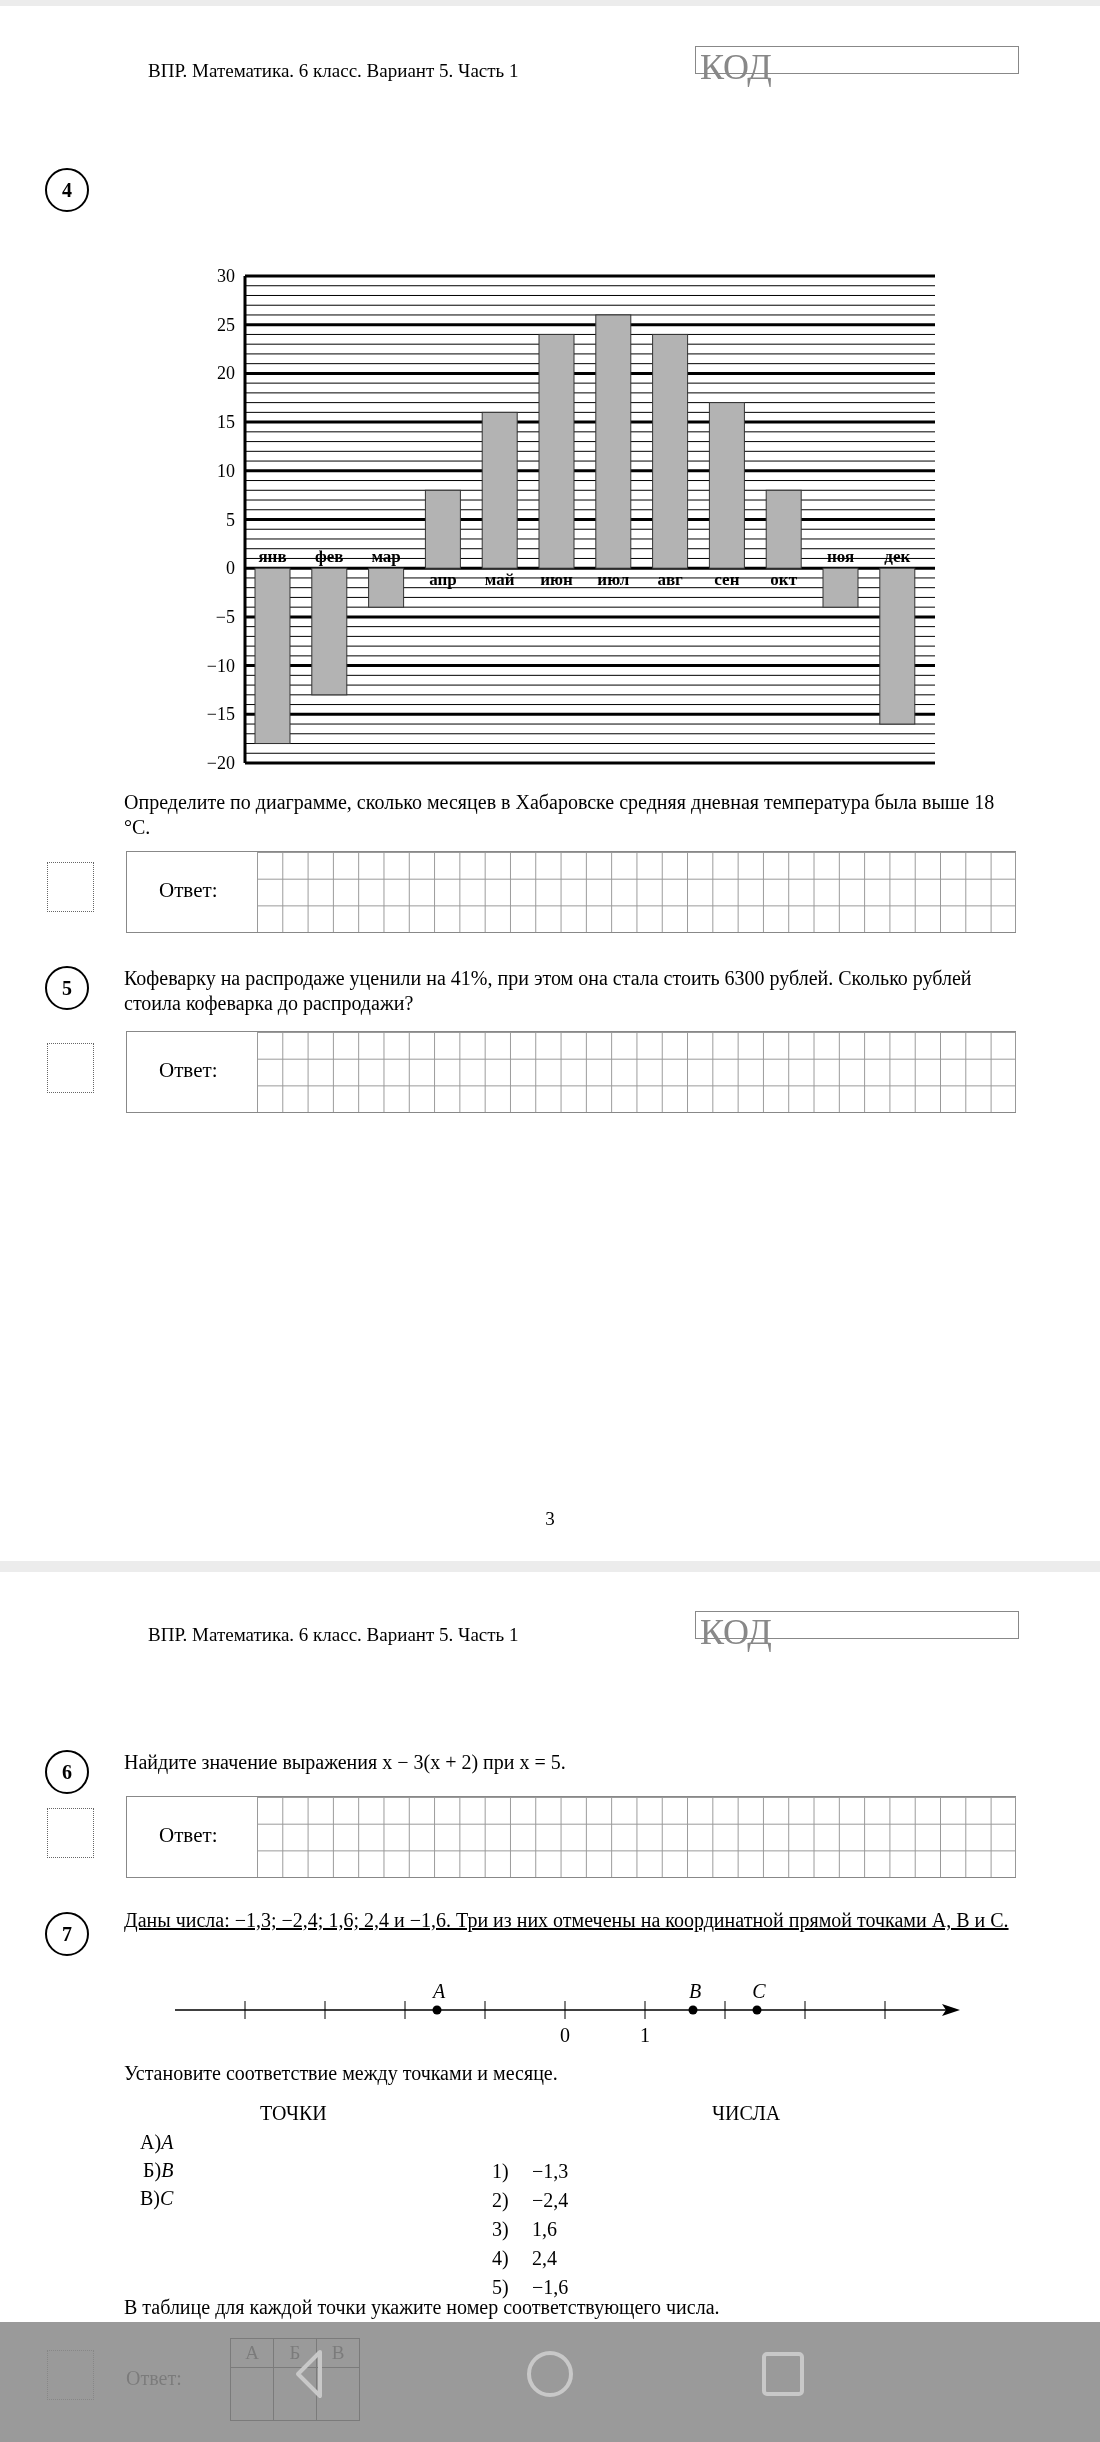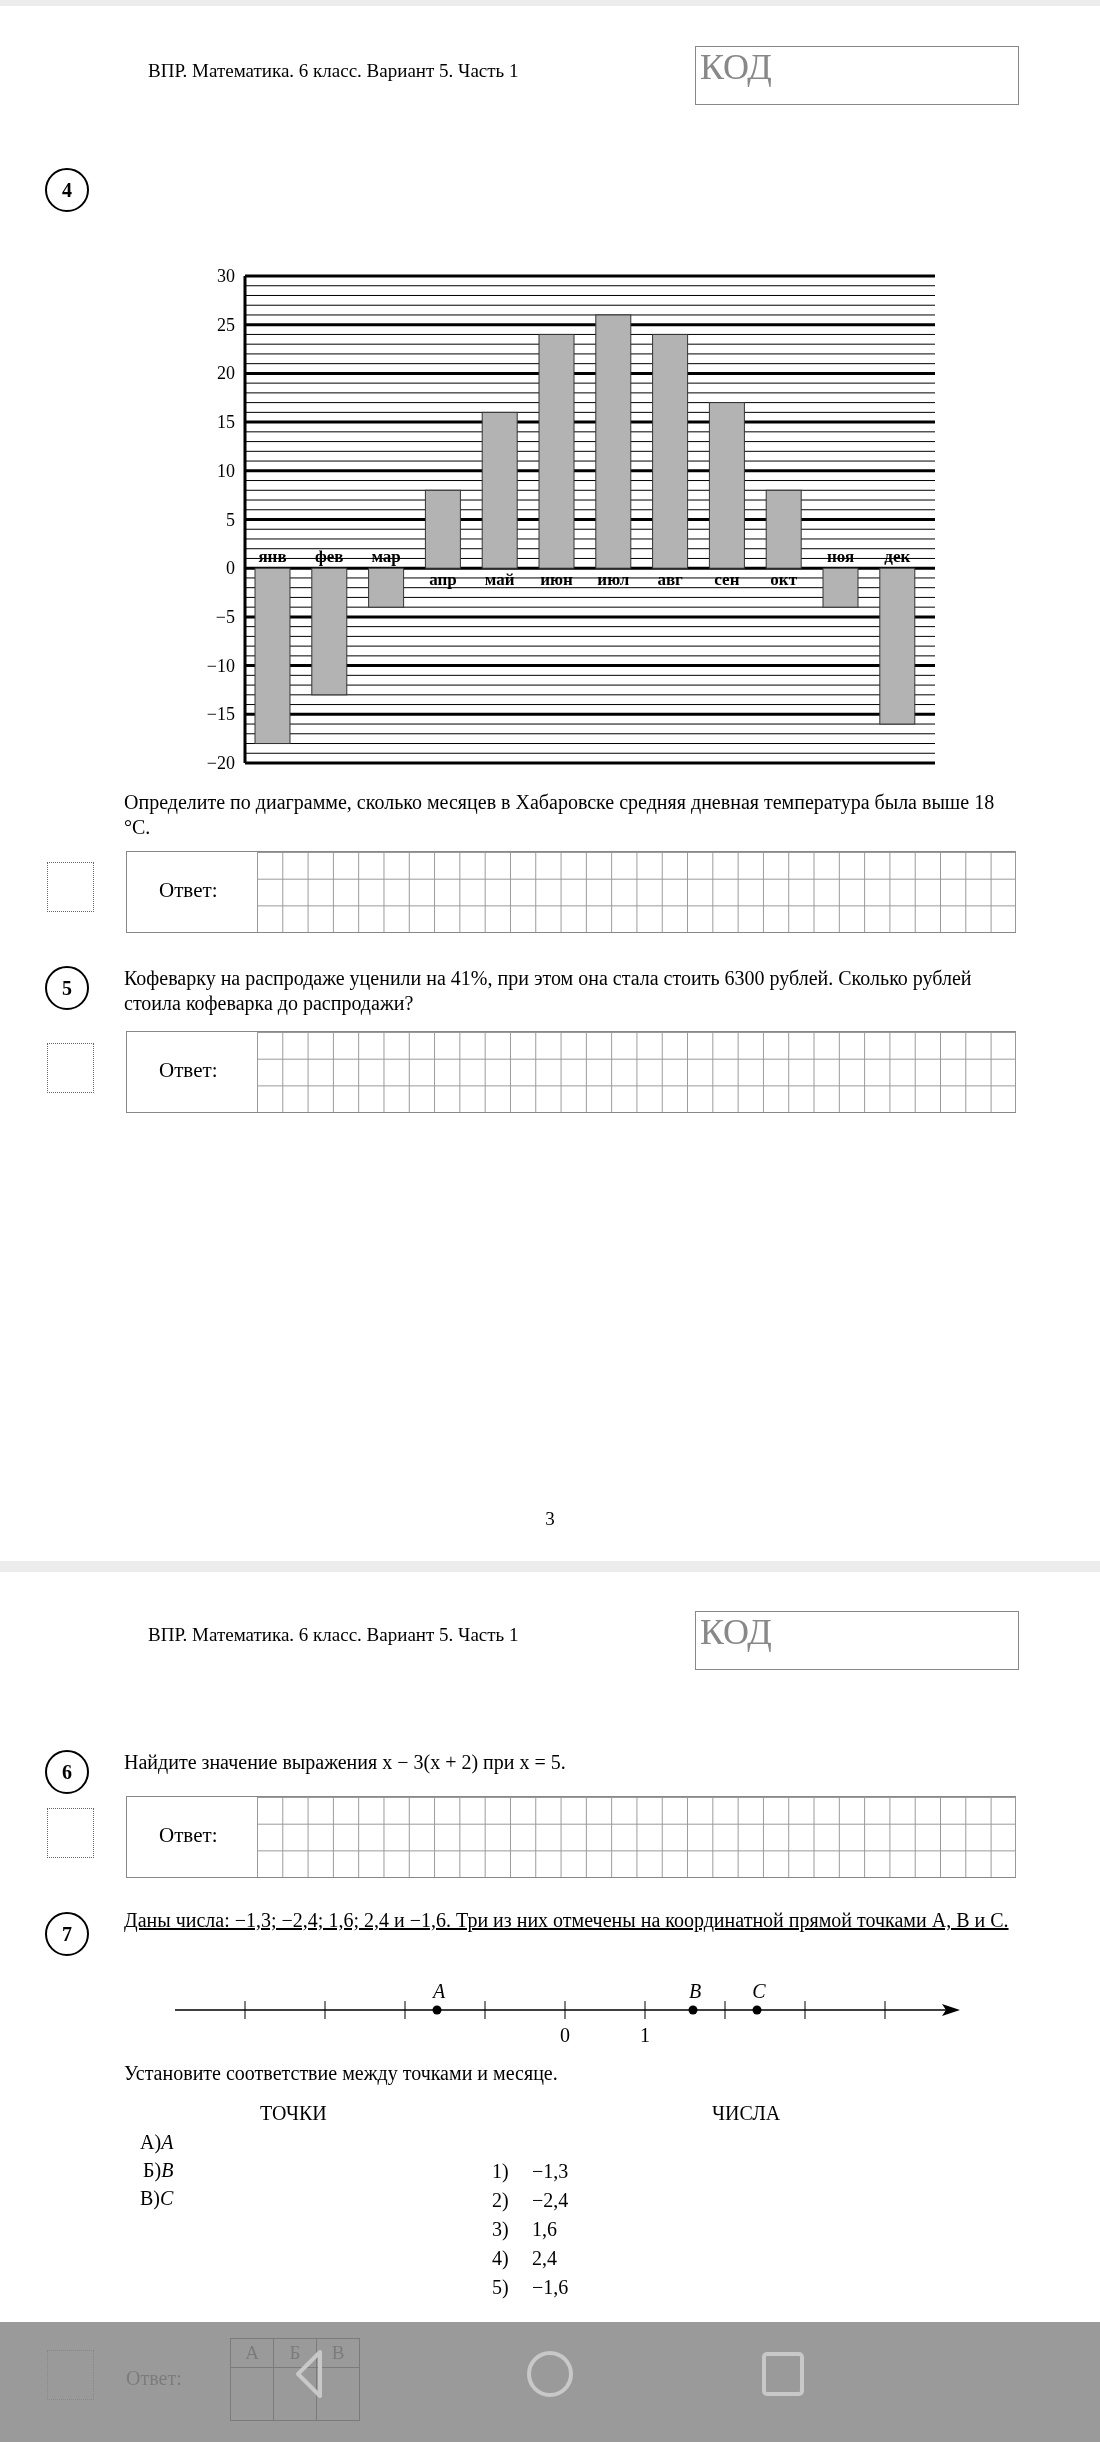--- a/index.html
+++ b/index.html
@@ -2,21 +2,21 @@
 <html><head>
 <meta charset="utf-8">
 <style>
   html, body { margin: 0; padding: 0; }
   body { width: 1100px; height: 2442px; position: relative; overflow: hidden; background: #ececec;
          font-family: "Liberation Serif", serif; color: #000; }
   .page { position: absolute; left: 0; width: 1100px; background: #fff; }
   #page1 { top: 6px; height: 1555px; }
   #page2 { top: 1572px; height: 870px; }
   .hdr { position: absolute; left: 132px; font-size: 19px; margin-left: 16px; }
-  .kod { position: absolute; left: 695px; width: 324px; height: 59px; border: 1.5px solid #888; box-sizing: border-box;
+  .kod { position: absolute; left: 695px; width: 324px; height: 28px; border: 1.5px solid #888; box-sizing: border-box;
          font-size: 36px; color: #888; line-height: 40px; padding-left: 4px; }
   .qnum { position: absolute; left: 45px; width: 44px; height: 44px; border: 2px solid #000; border-radius: 50%;
           box-sizing: border-box; text-align: center; line-height: 40px; font-weight: bold; font-size: 20px; }
   .qtext { position: absolute; left: 124px; width: 891px; font-size: 20px; line-height: 25px; text-align: justify; }
   .qtext.left { text-align: left; }
   .chk { position: absolute; left: 47px; width: 47px; height: 50px; border: 1px dotted #666; box-sizing: border-box; }
   .ansbox { position: absolute; left: 126px; width: 890px; height: 82px; border-top: 1.5px solid #888;
             border-bottom: 1.5px solid #888; border-left: 1.5px solid #888; box-sizing: border-box; }
   .anslabel { position: absolute; left: 32px; top: 26px; font-size: 21px; }
   .grid { position: absolute; left: 130px; top: 0; right: 0; bottom: 0;
@@ -215,20 +215,21 @@
   </div>
 
   <div class="abs" style="left:492px; top:556px; font-size:20px; line-height:29px;margin-top:29px;">
     <div><span style="display:inline-block;width:40px;">1)</span><span>−1,3</span></div>
     <div><span style="display:inline-block;width:40px;">2)</span><span>−2,4</span></div>
     <div><span style="display:inline-block;width:40px;">3)</span><span>1,6</span></div>
     <div><span style="display:inline-block;width:40px;">4)</span><span>2,4</span></div>
     <div><span style="display:inline-block;width:40px;">5)</span><span>−1,6</span></div>
   </div>
 
+  <div class="abs" style="left:124px; top:724px; font-size:20px;">В таблице для каждой точки укажите номер соответствующего числа.</div>
 
   <div class="chk" style="top:778px;"></div>
   <div class="abs" style="left:126px; top:795px; font-size:20px;">Ответ:</div>
   <table class="abs" style="left:230px; top:766px; border-collapse:collapse; font-size:19px;">
     <tbody>
         <tr>
       <td style="border:1px solid #000; width:40px; height:26px; text-align:center;">А</td>
       <td style="border:1px solid #000; width:40px; text-align:center;">Б</td>
       <td style="border:1px solid #000; width:40px; text-align:center;">В</td>
     </tr>

